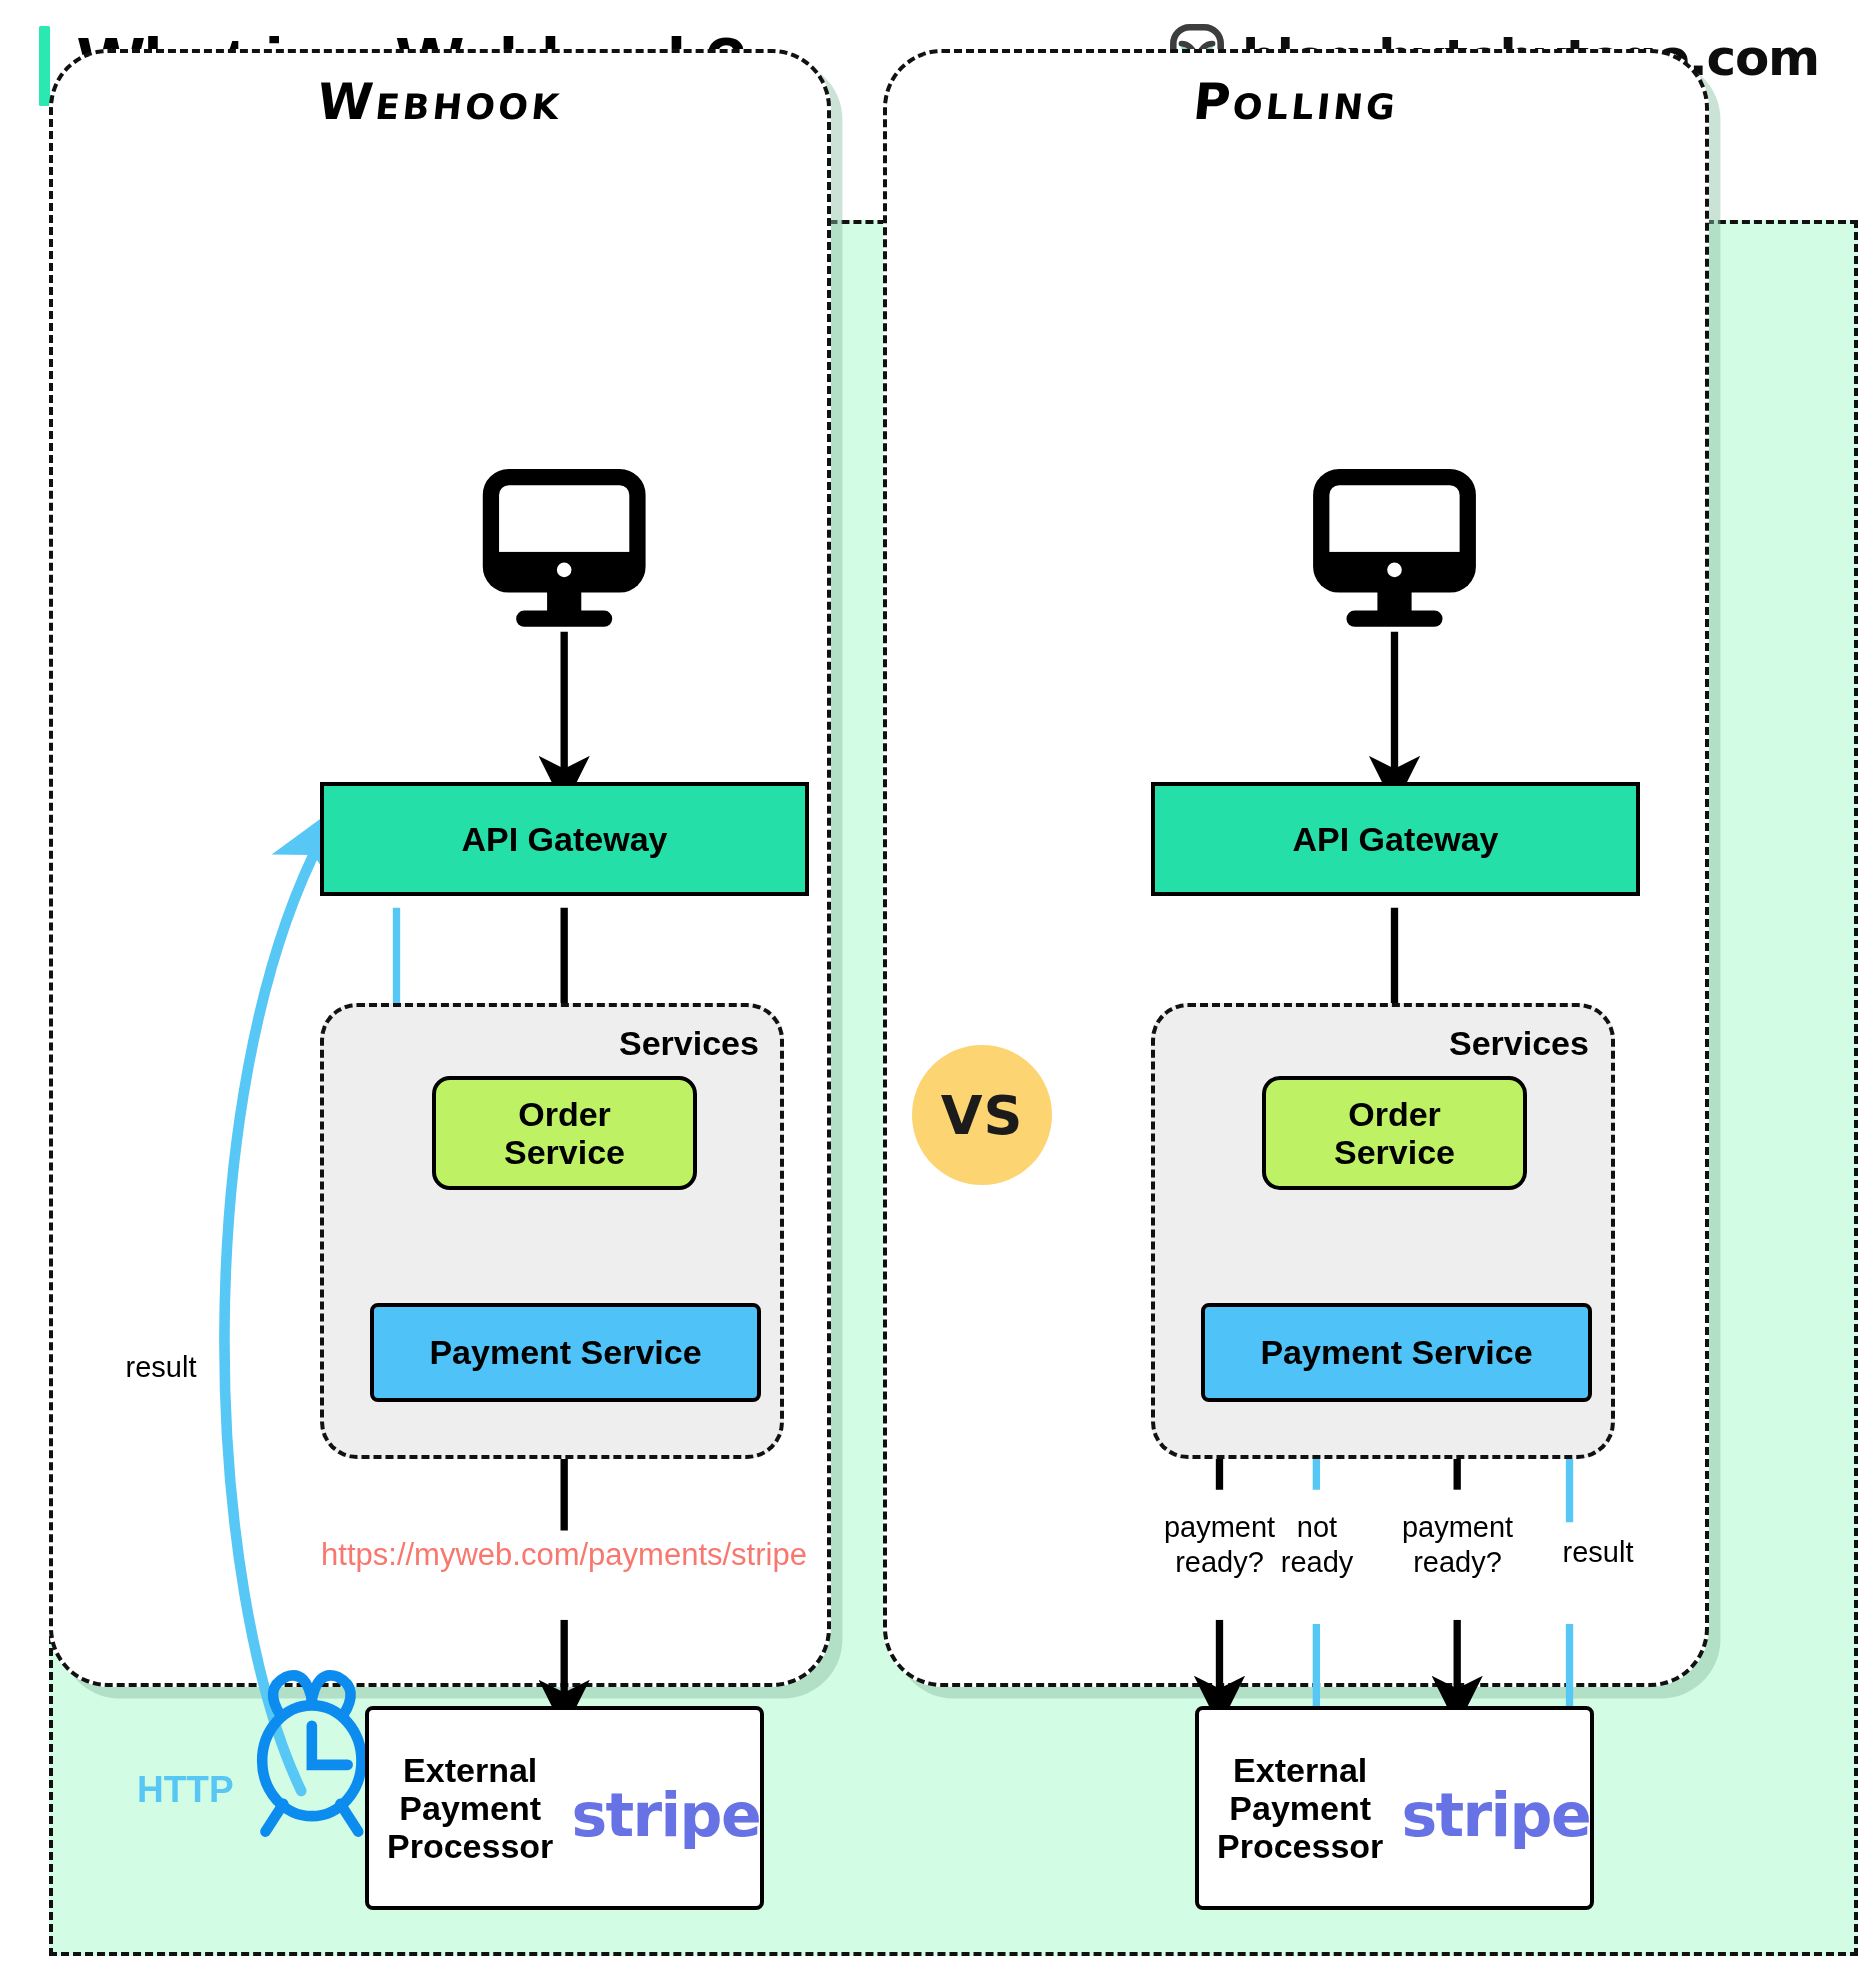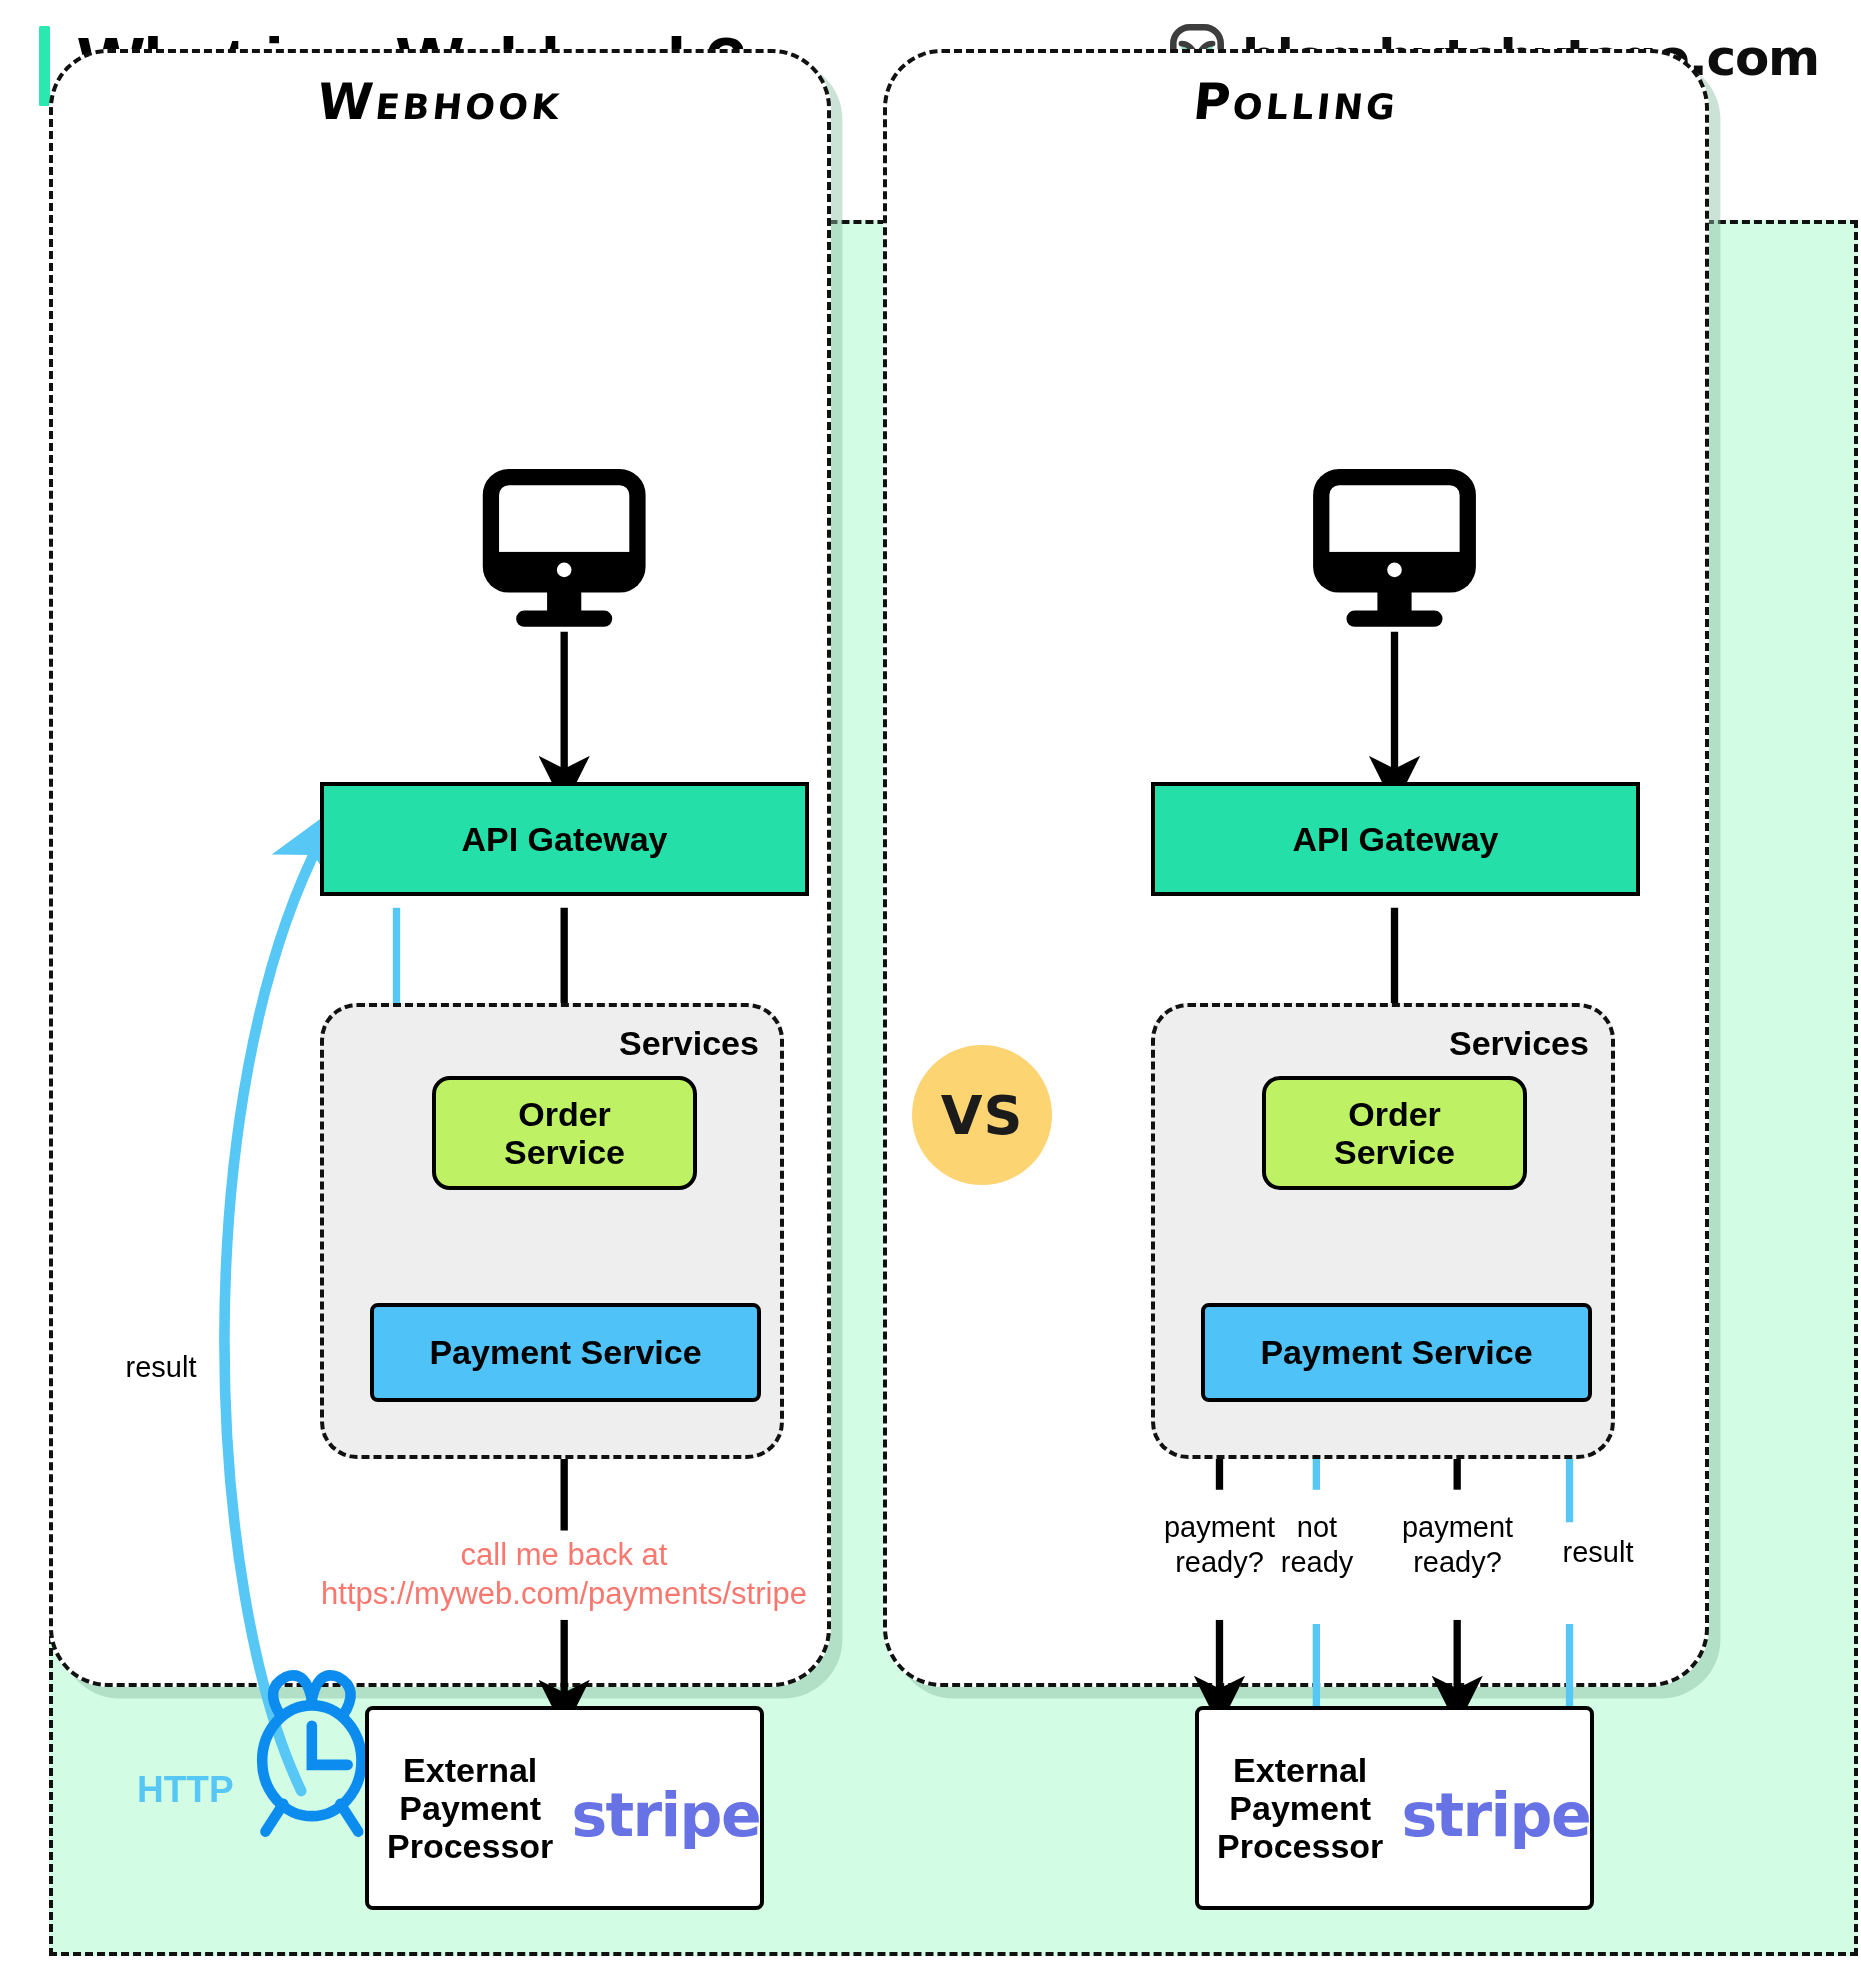--- a/index.html
+++ b/index.html
@@ -240,21 +240,20 @@
     <span style="white-space:pre-line">External
 Payment Processor</span>
     <span class="stripe-wordmark">stripe</span>
   </div>
 
   <div class="edge-label" style="left:96px;top:1350px;width:130px;">result</div>
 
   <div class="label-http" style="left:137px;top:1722px;">HTTP</div>
 
   <div class="label-callback" style="left:287px;top:1535px;">
-    <div>call me back at</div>
     <div>https://myweb.com/payments/stripe</div>
   </div>
 
   <div class="node node-gateway" style="left:1151px;top:782px;width:489px;">API Gateway</div>
 
   <div class="services-box" style="left:1151px;top:1003px;width:464px;height:456px;"></div>
   <div class="services-label" style="left:1449px;top:1024px;">Services</div>
 
   <div class="node node-order" style="left:1262px;top:1076px;width:265px;height:114px;white-space:pre-line;">Order
 Service</div>

